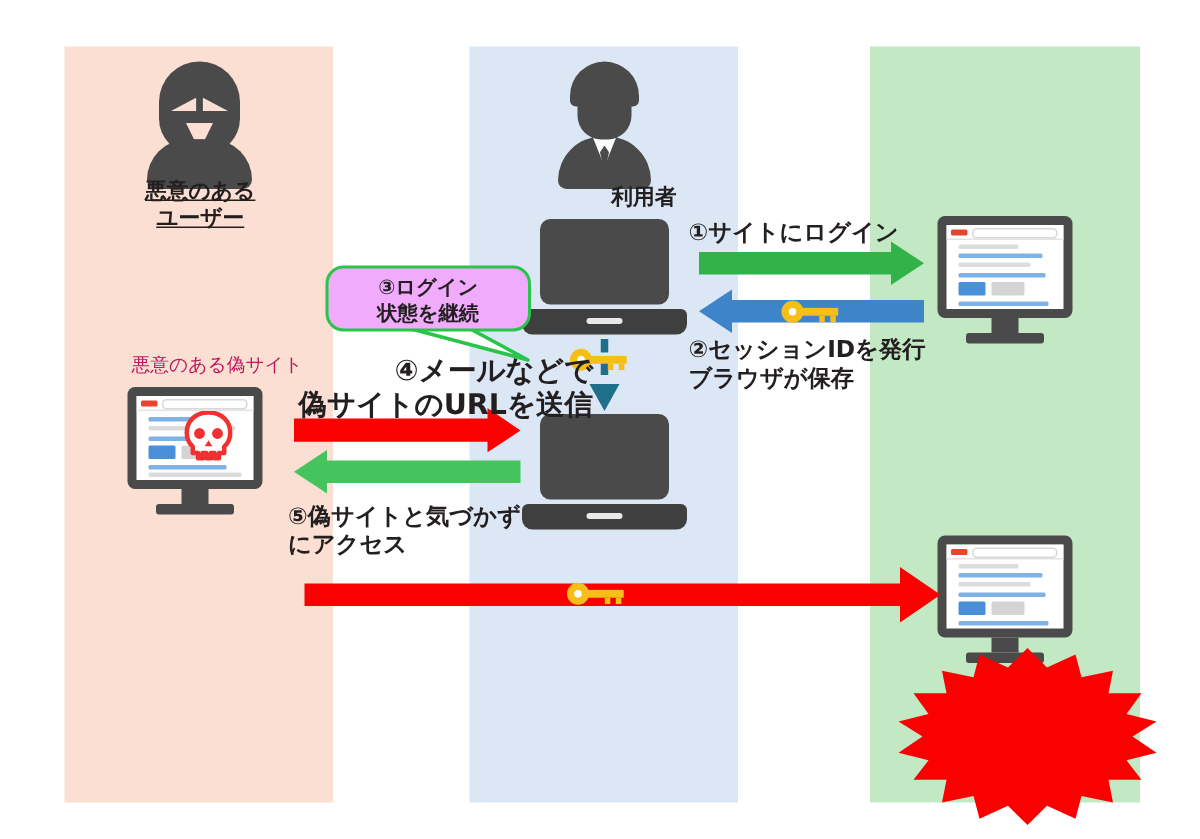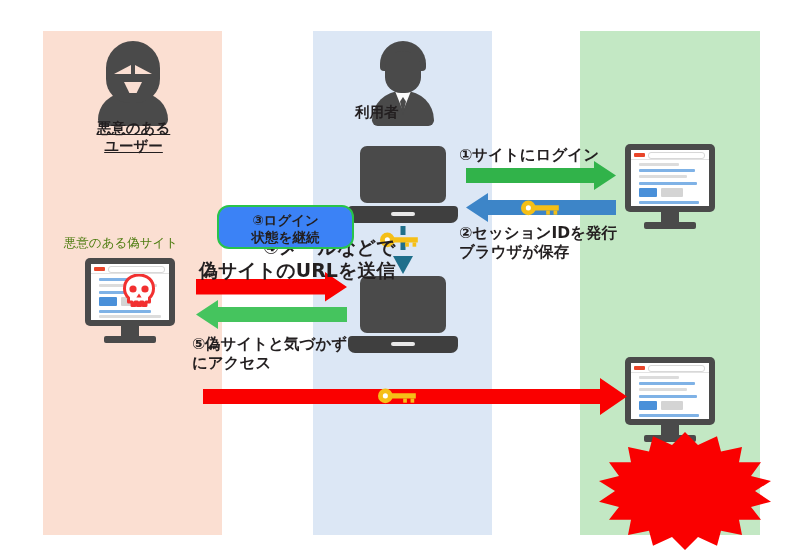--- a/index.html
+++ b/index.html
@@ -70,33 +70,33 @@
   #monitor-site-bottom{left:625px;top:357px;width:90px;height:85px;}
 
   
   #skull-icon{position:absolute;left:122px;top:274px;width:34px;height:36px;}
 
   
   #arrow-layer{position:absolute;left:0;top:0;width:800px;height:559px;}
 
   
   #bubble-login{position:absolute;left:217px;top:177px;width:133px;height:40px;
-      background:#3b82f6;border:2.4px solid #29c44a;border-radius:12px;margin-top:28px;}
+      background:#f0abfc;border:2.4px solid #29c44a;border-radius:12px;}
   #bubble-login .txt{position:absolute;left:0;top:5px;width:133px;text-align:center;
       font-size:13.5px;font-weight:bold;color:#231f20;line-height:1.28;white-space:pre;}
 
   
   #burst-consequences{position:absolute;left:583px;top:432px;width:205px;height:118px;}
   #burst-consequences .txt{position:absolute;left:0;top:28px;width:205px;text-align:center;
       color:#fff;font-size:15px;font-weight:bold;line-height:1.38;white-space:pre;z-index:2;}
 
   
   #label-attacker{left:56px; top:120px; width:155px; text-align:center; font-size:14.5px;text-decoration:underline;}
-  #label-user{    left:355px;top:104px; width:96px;  text-align:left; font-size:14.5px;}
-  #label-fake-site{left:51px;top:235px; width:140px; text-align:center; font-size:12.5px;font-weight:normal;color:#4d7c0f;}
+  #label-user{    left:355px;top:124px; width:96px;  text-align:right; font-size:14.5px;}
+  #label-fake-site{left:62px;top:235px; width:140px; text-align:right; font-size:12.5px;font-weight:normal;color:#be185d;}
   #label-real-site{left:600px;top:122px;width:140px; text-align:center; font-size:12.5px;font-weight:normal;color:#333;}
   #step1{left:459px;top:146px;font-size:15.5px;}
   #step2{left:459px;top:224px;font-size:15.5px;}
   #step4{left:199px;top:236px;font-size:19px;text-align:right;}
   #step5{left:192px;top:335px;font-size:15.5px;}
   #step6{left:196px;top:414px;font-size:15.5px;}
 </style>
 </head>
 <body>
 

